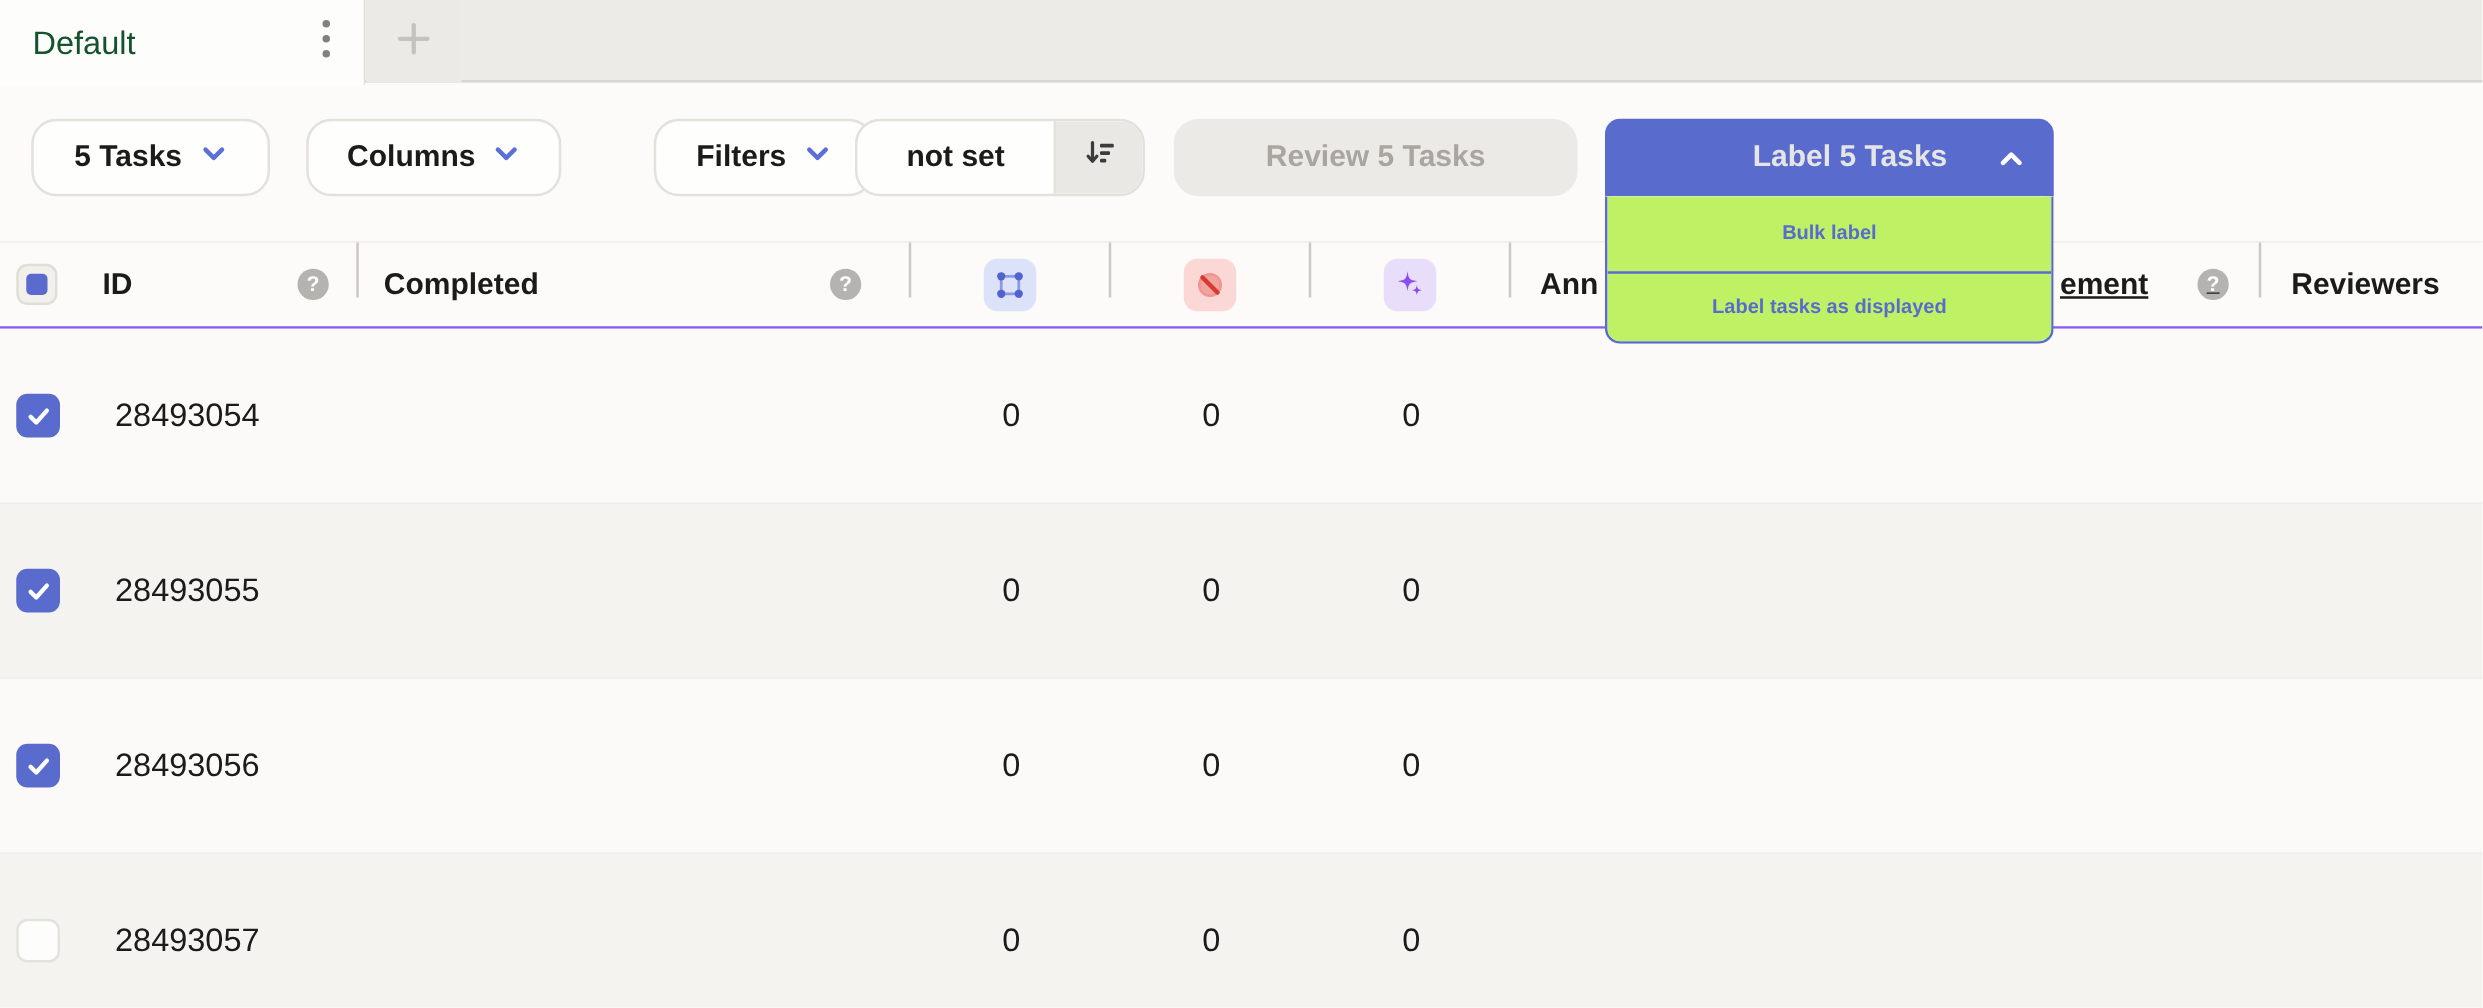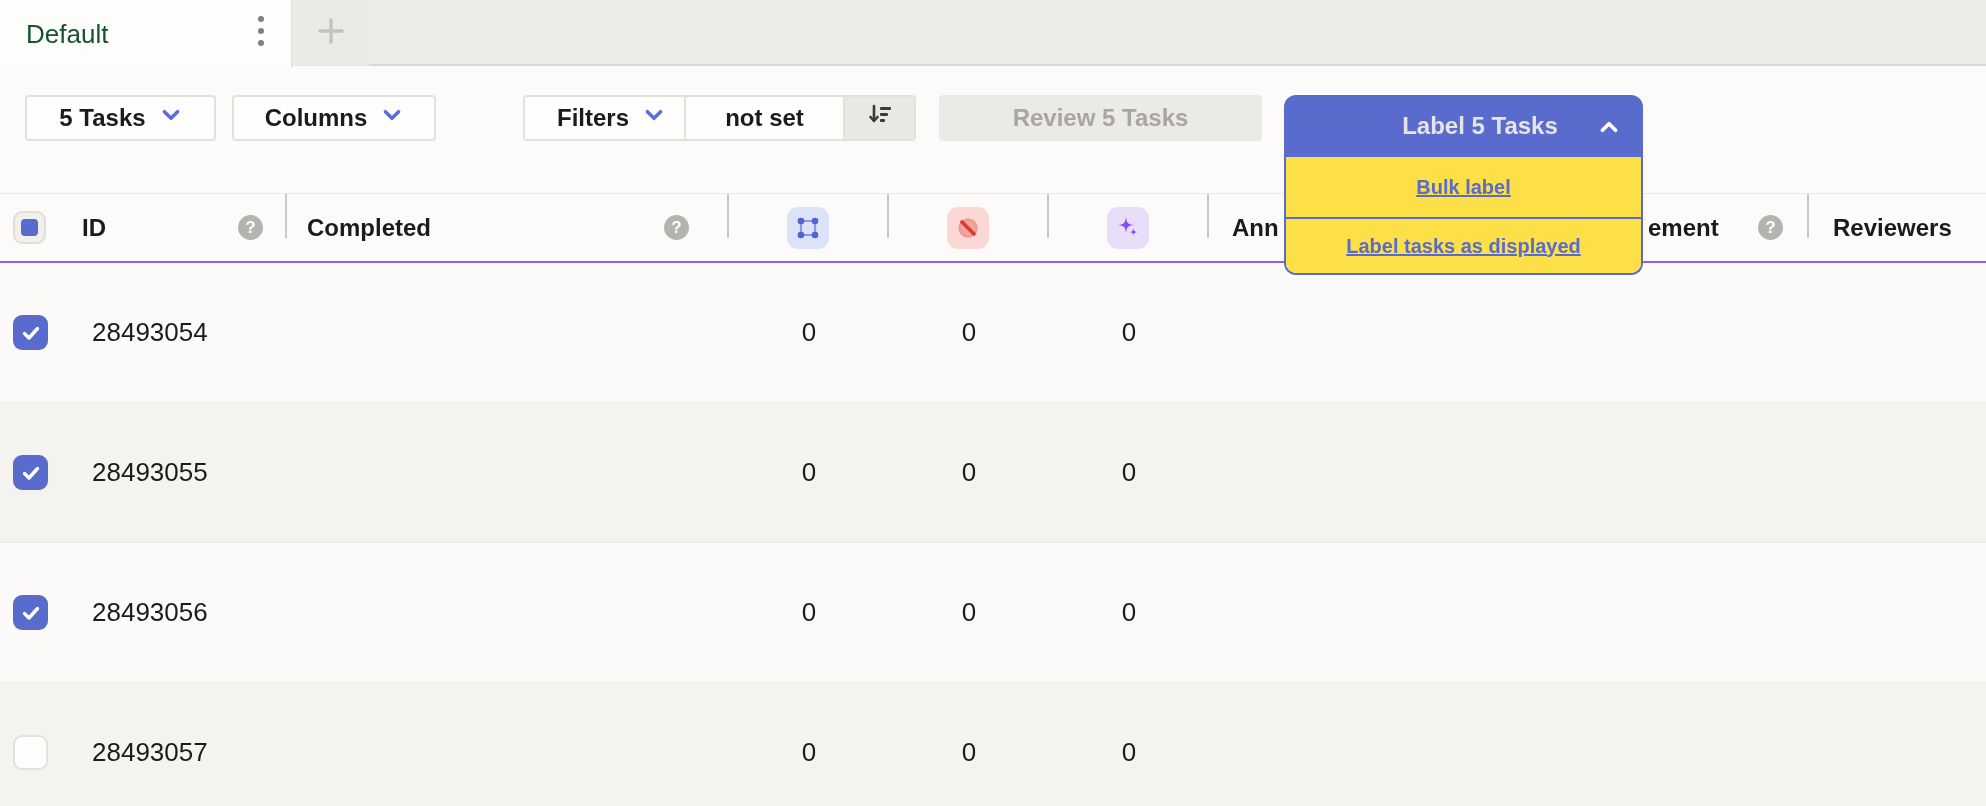--- a/index.html
+++ b/index.html
@@ -22,27 +22,27 @@
     padding:0 26px 0 26px; font-size:26px; color:#14532d; z-index:2;
   }
   .tab-add {
     position:absolute; left:293px; top:0; width:76px; height:66px;
     background:#eceae6; display:flex; align-items:center; justify-content:center;
     cursor:pointer;
   }
 
   
   .btn {
-    position:absolute; top:95px; height:46px;
-    border-radius:4px; background:#fefefc; border:2px solid #e3e1dc;
+    position:absolute; top:95px; height:62px;
+    border-radius:20px; background:#fefefc; border:2px solid #e3e1dc;
     display:flex; align-items:center; justify-content:center; gap:14px;
     font-size:24px; font-weight:bold; color:#1b1b19; cursor:pointer;
   }
   #btn-tasks    { left:25px;  width:191px; }
-  #btn-columns  { left:232px; width:204px; }
+  #btn-columns  { left:245px; width:204px; }
   #btn-filters  { left:479px; width:176px;margin-left:44px; }
   #btn-order    { left:684px; width:232px; padding:0; gap:0; overflow:hidden; }
   .order-label  { flex:1; text-align:center; }
   .order-sort   {
     width:71px; align-self:stretch; background:#eae8e4;
     border-left:2px solid #e3e1dc;
     display:flex; align-items:center; justify-content:center; cursor:pointer;
   }
   #btn-review {
     left:939px; width:323px; background:#eceae6; border:none;
@@ -55,40 +55,39 @@
   #btn-label .chev-up { position:absolute; right:22px; top:21px; }
 
   
   .label-menu {
     position:absolute; left:1284px; top:157px; width:359px;
     background:#ffffff; border:2px solid #5a6bce; border-top:none;
     border-radius:0 0 12px 12px; z-index:60; overflow:hidden;
   }
   .menu-item {
     height:60px; display:flex; align-items:center; justify-content:center;
-    color:#5a6bce; font-size:20px; font-weight:bold; cursor:pointer;
-    background:#fde047;
-    text-decoration:underline;
+    color:#5a6bce; font-size:16px; font-weight:bold; cursor:pointer;
+    background:#bef264;
   }
   .menu-item + .menu-item { border-top:2px solid #5a6bce; height:56px; }
 
   
   .thead {
     position:absolute; left:0; top:193px; width:1986px; height:70px;
     background:#fcfbf9; border-top:1px solid #ebe9e5; border-bottom:2px solid #8b5cf6;
     display:flex; align-items:flex-start;
     font-size:24px; font-weight:bold; color:#1b1b19;
   }
   .hc { display:flex; align-items:center; height:100%; }
   .hc-check     { width:60px;  padding-left:13px; }
   .hc-id        { width:225px; justify-content:space-between; padding:0 22px; }
   .hc-completed { width:440px; justify-content:space-between; padding:0 38px 0 20px; }
   .hc-badge     { width:158px; justify-content:center; }
   .hc-ann       { width:437px; padding-left:23px; overflow:hidden; white-space:nowrap; }
-  .hc-agree     { width:161px; justify-content:space-between; padding:0 24px 0 2px; }
+  .hc-agree     { width:161px; justify-content:space-between; padding:0 24px 0 2px;text-decoration:underline; }
   .hc-reviewers { flex:1; padding-left:24px; }
   .hdiv { width:2px; height:44px; background:#cbc9c5; }
 
   .help {
     width:25px; height:25px; border-radius:50%; background:#b5b3b0;
     color:#fff; font-size:17px; font-weight:bold; flex:none;
     display:flex; align-items:center; justify-content:center; cursor:pointer;
   }
   .badge {
     width:42px; height:42px; border-radius:11px; flex:none;

